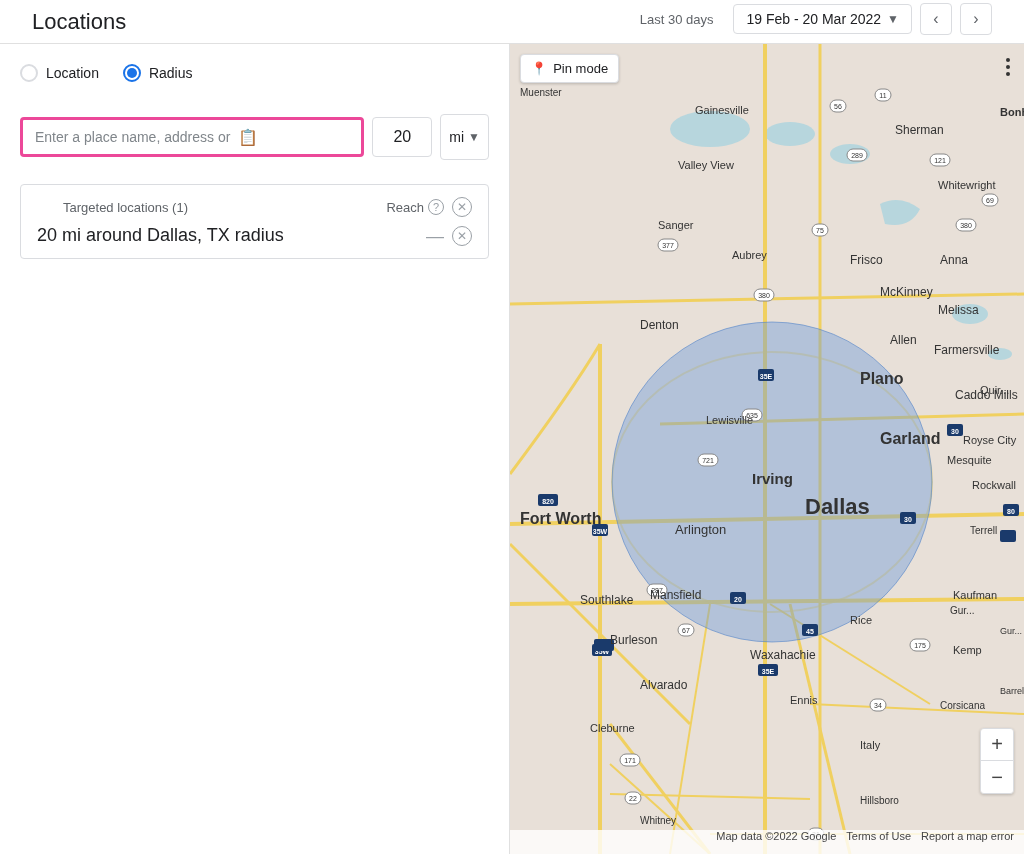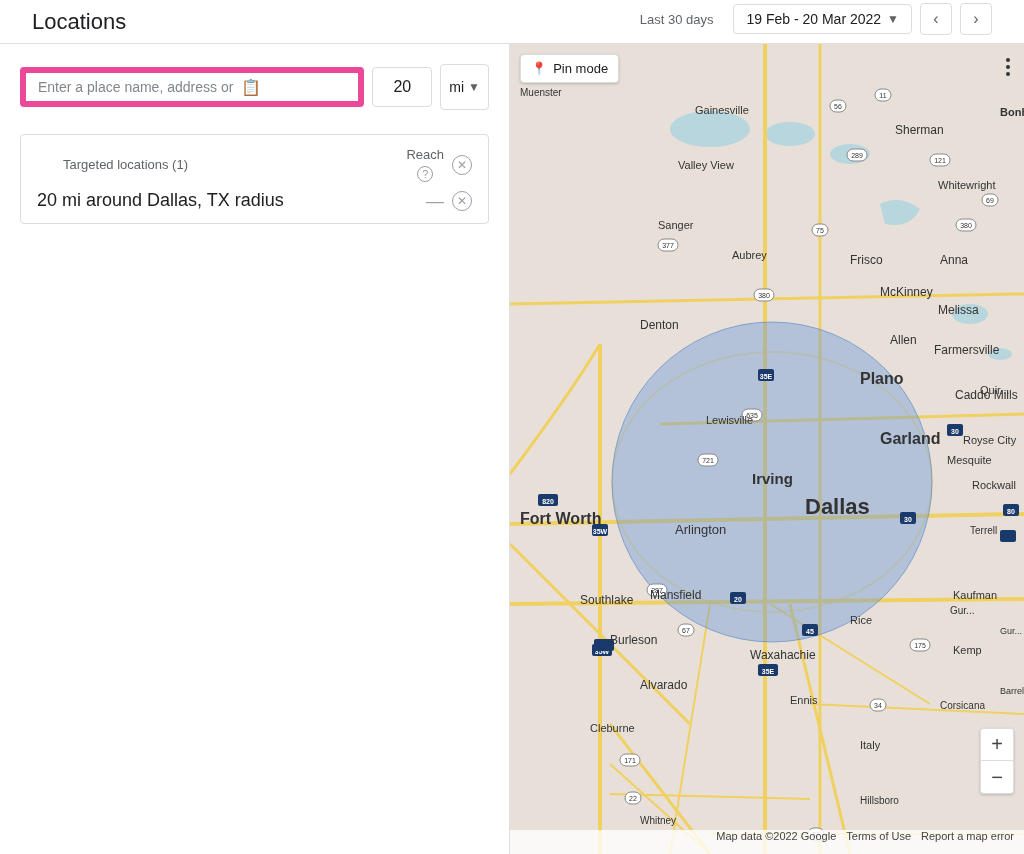--- a/index.html
+++ b/index.html
@@ -113,21 +113,21 @@
     
     .input-row {
       display: flex;
       align-items: center;
       gap: 8px;
       margin-bottom: 24px;
     }
     .place-input {
       flex: 1;
       height: 40px;
-      border: 6px solid #ec4899;
+      border: 3px solid #ec4899;
       border-radius: 4px;
       padding: 0 12px;
       font-size: 14px;
       color: #80868b;
       display: flex;
       align-items: center;
       gap: 8px;
       background: #fff;
     }
     .place-input-text {
@@ -177,21 +177,20 @@
     .targeted-title {
       font-size: 13px;
       color: #5f6368;
     }
     .reach-label {
       display: flex;
       align-items: center;
       gap: 4px;
       font-size: 13px;
       color: #5f6368;
-      flex-direction: column;
     }
     .reach-info {
       width: 16px;
       height: 16px;
       border-radius: 50%;
       border: 1px solid #9aa0a6;
       display: flex;
       align-items: center;
       justify-content: center;
       font-size: 11px;
@@ -346,20 +345,30 @@
     <button class="nav-arrow">
       <span>›</span>
     </button>
   </div>
 </div>
 
 <div class="main">
 
   <div class="left-panel">
 
+    <div class="radio-group">
+      <div class="radio-option">
+        <div class="radio-circle"></div>
+        <span class="radio-label">Location</span>
+      </div>
+      <div class="radio-option">
+        <div class="radio-circle selected"></div>
+        <span class="radio-label">Radius</span>
+      </div>
+    </div>
 
     <div class="input-row">
       <div class="place-input">
         <span class="place-input-text">Enter a place name, address or</span>
         <span class="place-input-icon">📋</span>
       </div>
       <input class="radius-input" type="text" value="20" style="">
       <div class="unit-select">
         <span>mi</span>
         <span class="chevron">▼</span>

